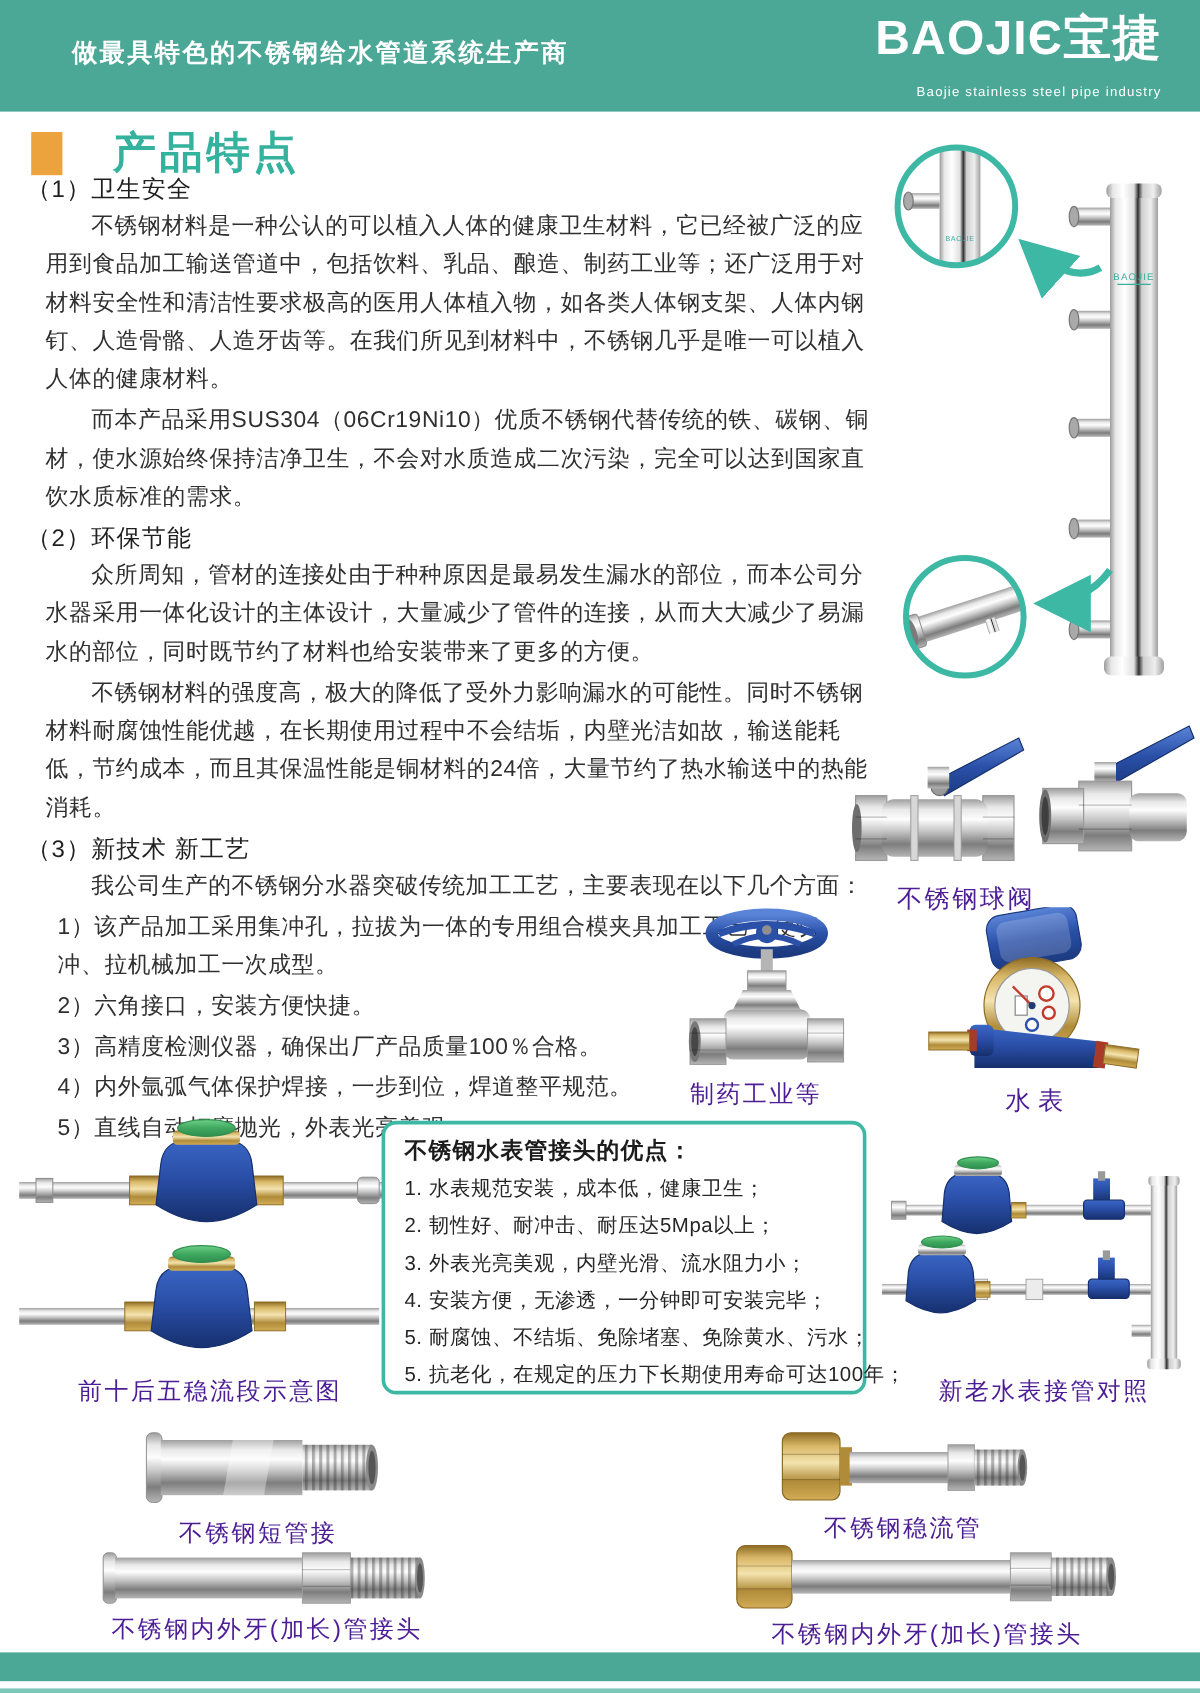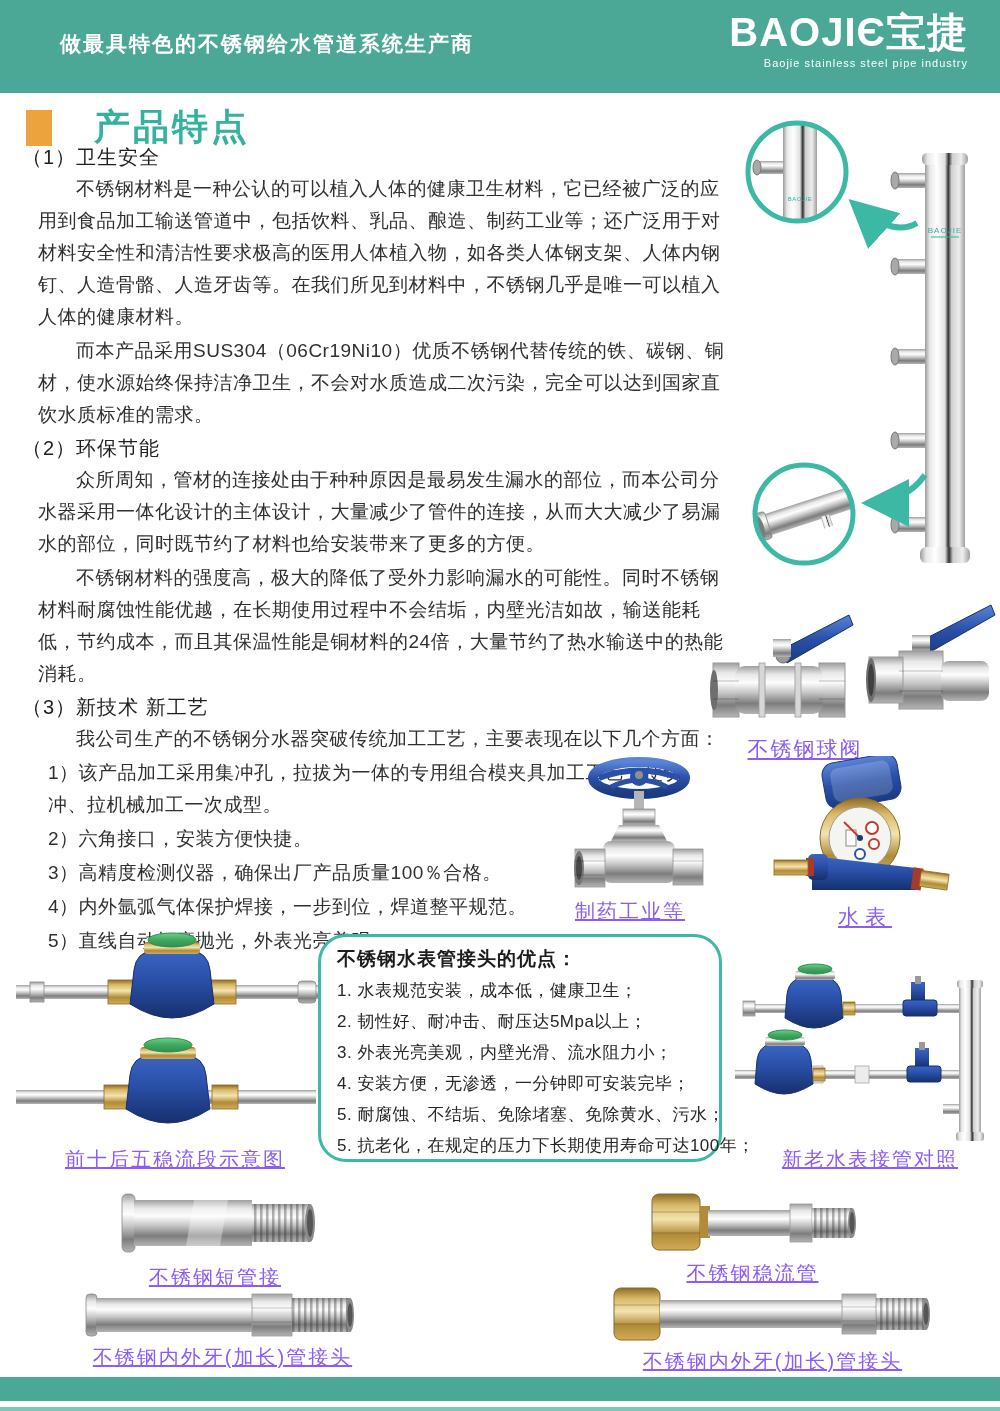--- a/index.html
+++ b/index.html
@@ -7,36 +7,36 @@
     position:relative;width:1000px;height:1411px;margin:0 auto;
     background:#ffffff;overflow:hidden;
     font-family:"Liberation Sans","DejaVu Sans",sans-serif;
     color:#2e2e2e;
   }
   
   .header{position:absolute;left:0;top:0;width:1000px;height:93px;background:#4ba796;}
   .slogan{position:absolute;left:60px;top:30px;font-size:21px;font-weight:bold;color:#ffffff;letter-spacing:2px;}
   .logo{position:absolute;right:32px;top:10px;text-align:right;color:#ffffff;}
   .logo-text{font-size:40px;font-weight:bold;letter-spacing:1px;line-height:44px;}
-  .logo-sub{font-size:11px;letter-spacing:1px;margin-top:2px;border-top:1px solid rgba(255,255,255,.0);}
+  .logo-sub{font-size:11px;letter-spacing:1px;margin-top:16px;border-top:1px solid rgba(255,255,255,.0);}
   
   .title-row{position:absolute;left:26px;top:103px;display:flex;align-items:center;gap:24px;}
   .orange-square{display:inline-block;width:26px;height:36px;background:#eda33d;margin-right:18px;}
   .page-title{font-size:36px;color:#35b29e;font-weight:bold;letter-spacing:3px;margin:0;}
   
   .text-col{position:absolute;left:22px;top:140px;width:714px;}
   .sec-h{font-size:20px;color:#1f1f1f;margin:4px 0 2px 0;font-weight:normal;letter-spacing:1px;}
   .para{font-size:19px;line-height:32px;margin:0 0 2px 16px;text-indent:2em;color:#303030;letter-spacing:0.5px;}
   .item{font-size:19px;line-height:32px;margin:0 0 2px 26px;color:#303030;letter-spacing:0.5px;}
   
   .fig{position:absolute;}
-  .label{position:absolute;text-align:center;font-size:20px;color:#8b5cf6;letter-spacing:2px;text-decoration:underline;}
+  .label{position:absolute;text-align:center;font-size:20px;color:#4c1d95;letter-spacing:2px;}
   
   .adv-box{position:absolute;left:318px;top:934px;width:404px;height:228px;box-sizing:border-box;
-    border:3px solid #3cb8a5;border-radius:28px;background:#ffffff;padding:9px 14px 6px 16px;}
+    border:3px solid #3cb8a5;border-radius:12px;background:#ffffff;padding:9px 14px 6px 16px;}
   .adv-title{font-size:19px;color:#1c1c1c;font-weight:bold;letter-spacing:1px;margin-bottom:3px;}
   .adv-item{font-size:17px;color:#262626;line-height:31px;letter-spacing:0.5px;white-space:nowrap;}
   
   .footer-bar{position:absolute;left:0;top:1377px;width:1000px;height:24px;background:#4ba796;}
   .footer-edge{position:absolute;left:0;top:1407px;width:1000px;height:4px;background:#7cc7b8;}
 </style>
 </head>
 <body>
 
 <div class="page">

